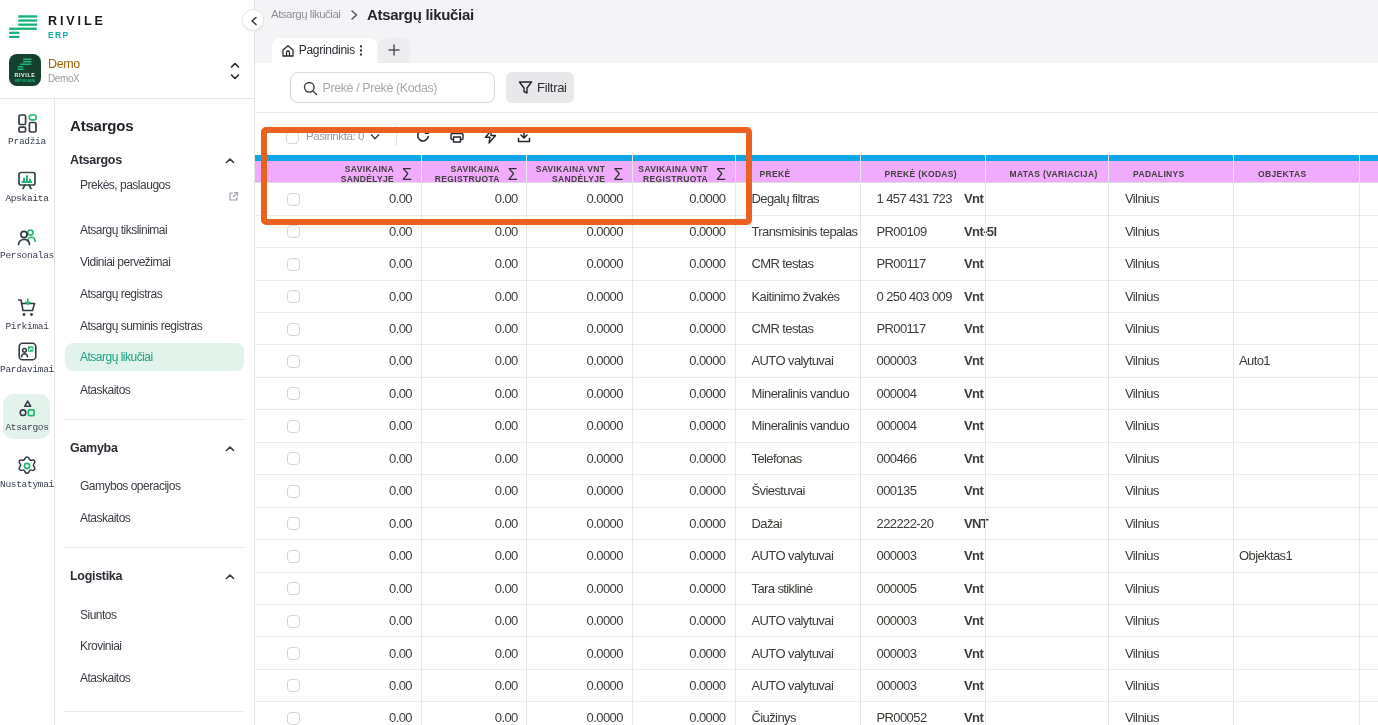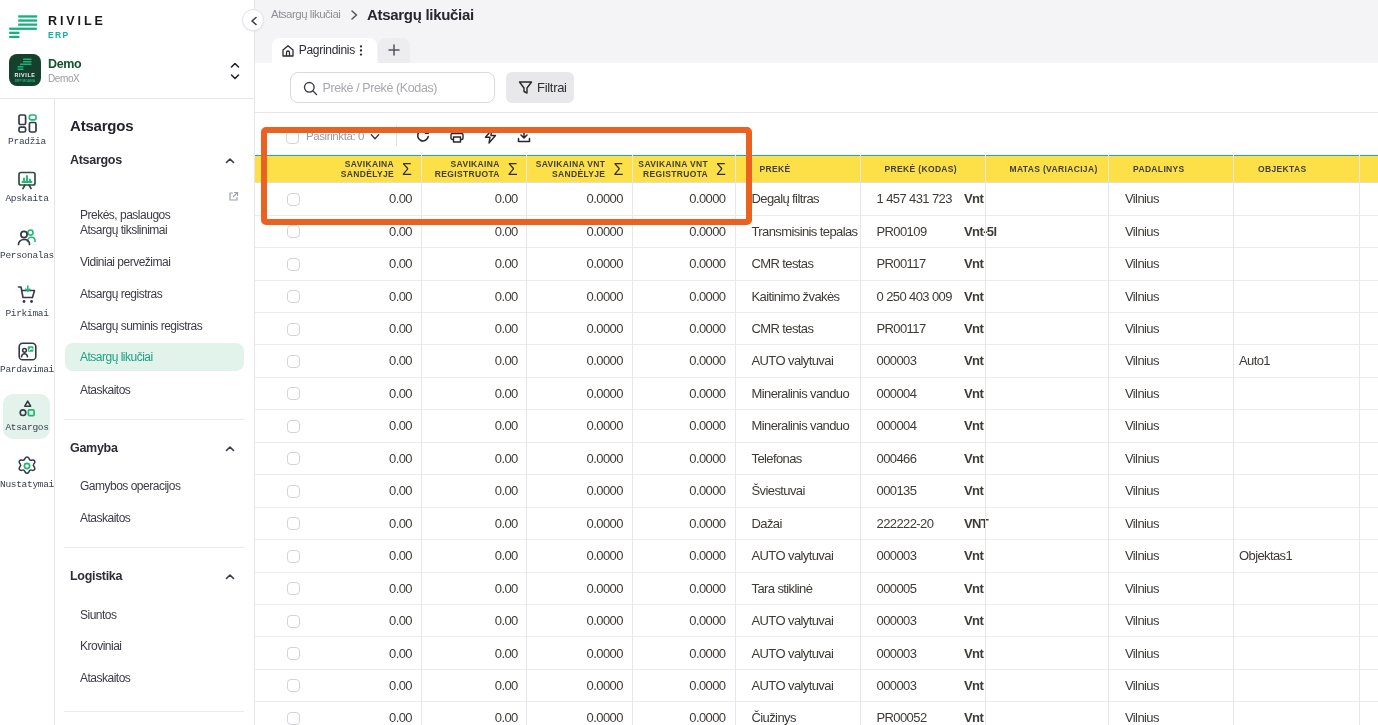--- a/index.html
+++ b/index.html
@@ -11,21 +11,21 @@
 #panelborder{position:absolute;left:254px;top:0;width:1px;height:725px;background:#e7e7ea;}
 #hdrdivider{position:absolute;left:0;top:98px;width:255px;height:1px;background:#e7e7ea;}
 .railitem{position:absolute;left:0;width:54px;text-align:center;}
 .railitem svg{display:block;margin:0 auto;}
 .raillbl{display:block;font-size:9.5px;color:#3a4050;margin-top:3px;letter-spacing:-0.3px;font-family:Liberation Mono, monospace;}
 #railhl{position:absolute;left:3px;top:394px;width:46.5px;height:45px;background:#e3f2ea;border-radius:10px;}
 
 #logotxt{position:absolute;left:48px;top:14px;font-size:12.5px;font-weight:700;letter-spacing:2.9px;color:#191919;}
 #logoerp{position:absolute;left:48px;top:30px;font-size:8.5px;font-weight:700;letter-spacing:1.4px;color:#11b0a0;}
 #demobadge{position:absolute;left:9px;top:54px;width:32px;height:32px;border-radius:8px;background:#16402e;overflow:hidden;}
-#demoname{position:absolute;left:48px;top:56.5px;font-size:12.5px;font-weight:700;letter-spacing:-0.4px;color:#14532d;}
+#demoname{position:absolute;left:48px;top:56.5px;font-size:12.5px;font-weight:400;letter-spacing:-0.4px;color:#a16207;}
 #demosub{position:absolute;left:48px;top:73px;font-size:10px;letter-spacing:-0.4px;color:#9b9ba3;}
 
 #paneltitle{position:absolute;left:70px;top:117px;font-size:15px;font-weight:700;letter-spacing:-0.2px;color:#23232b;}
 .sect{position:absolute;left:70px;font-size:12.5px;font-weight:700;letter-spacing:-0.3px;color:#2d2d36;}
 .mitem{position:absolute;left:80px;font-size:12px;letter-spacing:-0.5px;color:#3c3c46;}
 .mdiv{position:absolute;left:64px;width:180px;height:1px;background:#e9e9ec;}
 #activepill{position:absolute;left:65px;top:342.5px;width:179px;height:28px;background:#e1f3ea;border-radius:8px;}
 .active{color:#1da184;}
 .chev{position:absolute;left:225px;width:10px;height:10px;}
 
@@ -38,21 +38,21 @@
 #searchbox{position:absolute;left:289.5px;top:71.8px;width:205px;height:31.5px;background:#fff;border:1px solid #d9d9dd;border-radius:8px;}
 #searchph{position:absolute;left:32px;top:8.5px;font-size:12.5px;letter-spacing:-0.4px;color:#a8a8ae;}
 #filtbtn{position:absolute;left:506px;top:71.8px;width:68px;height:31.5px;background:#e8e8ea;border-radius:6px;text-decoration:underline;}
 #filttxt{position:absolute;left:31px;top:8.5px;font-size:13px;letter-spacing:-0.3px;color:#2e2e34;}
 #topline{position:absolute;left:255px;top:111.5px;width:1123px;height:1px;background:#e8e8ea;}
 
 #pasir{position:absolute;left:306px;top:129.8px;font-size:11.5px;letter-spacing:-0.4px;color:#9b9ba1;}
 .cbx{position:absolute;width:13px;height:13px;border:1.5px solid #d4d4d8;border-radius:4px;background:#fff;}
 #tooldiv{position:absolute;left:396px;top:125px;width:1px;height:21px;background:#e2e2e5;}
 
-#thead{position:absolute;left:255px;top:154.5px;width:1123px;height:28.7px;background:#fde047;border-top:1px solid #0ea5e9;border-bottom:1px solid #dedee1;}
+#thead{position:absolute;left:255px;top:154.5px;width:1123px;height:28.7px;background:#f0abfc;border-top:6px solid #0ea5e9;border-bottom:1px solid #dedee1;}
 .vline{position:absolute;top:154.5px;width:1px;height:570.5px;background:#e7e7e9;}
 .hcell{position:absolute;top:0;height:28.7px;display:flex;align-items:center;font-size:8.5px;font-weight:700;letter-spacing:0.35px;color:#42403e;line-height:9.8px;}
 .hnum{justify-content:flex-end;text-align:right;}
 .sig{font-size:16px;font-weight:400;color:#2e2e2e;margin-left:8px;letter-spacing:0;}
 .hl{text-align:left;padding-left:8px;}
 
 .row{position:absolute;left:255px;width:1123px;height:32.45px;border-bottom:1px solid #ececee;background:#fff;}
 .cell{position:absolute;top:0;height:31.45px;line-height:31.45px;font-size:13px;letter-spacing:-0.6px;color:#3e3b37;white-space:nowrap;overflow:hidden;}
 .n{text-align:right;}
 .c1{left:0;width:165.5px;padding-right:8.5px;}
@@ -129,21 +129,21 @@
   </div>
 <div class="railitem" style="top:228px">
     <svg width="20" height="19" viewBox="0 0 20 19" fill="none">
       <circle cx="13.5" cy="4.6" r="2.6" stroke="#21b673" stroke-width="1.6"></circle>
       <path d="M10.5 13.5 c0-2.6 2-4.2 4-4.2 s3.6 1.6 3.6 4.2" stroke="#21b673" stroke-width="1.6" stroke-linecap="round"></path>
       <circle cx="7" cy="6.5" r="3.1" stroke="#333a46" stroke-width="1.7"></circle>
       <path d="M1.5 16.5 c0-3.2 2.4-5 5.5-5 s5.5 1.8 5.5 5" stroke="#333a46" stroke-width="1.7" stroke-linecap="round"></path>
     </svg>
     <span class="raillbl">Personalas</span>
   </div>
-<div class="railitem" style="top:285px">
+<div class="railitem" style="top:298px">
     <svg width="20" height="20" viewBox="0 0 20 20" fill="none">
       <path d="M1.5 2 H4 L6 12.5 H15.5 L17.5 5.5 H5" stroke="#333a46" stroke-width="1.6" stroke-linecap="round" stroke-linejoin="round"></path>
       <circle cx="7" cy="16.5" r="1.4" fill="#333a46"></circle>
       <circle cx="14.5" cy="16.5" r="1.4" fill="#333a46"></circle>
       <path d="M10.8 1 V6 M8.8 4.2 L10.8 6.3 L12.8 4.2" stroke="#21b673" stroke-width="1.6" stroke-linecap="round" stroke-linejoin="round"></path>
     </svg>
     <span class="raillbl">Pirkimai</span>
   </div>
 <div class="railitem" style="top:342px">
     <svg width="19" height="19" viewBox="0 0 19 19" fill="none">
@@ -169,21 +169,21 @@
       <circle cx="10" cy="10" r="2.6" stroke="#21b673" stroke-width="1.7"></circle>
     </svg>
     <span class="raillbl">Nustatymai</span>
   </div>
 
 <div id="paneltitle">Atsargos</div>
 <div class="sect" style="top:153px">Atsargos</div>
 <svg class="chev" style="top:156px" viewBox="0 0 10 10" fill="none" stroke="#3b3b44" stroke-width="1.6" stroke-linecap="round" stroke-linejoin="round">
     <path d="M1.5 6.5 L5 3 L8.5 6.5"></path>
   </svg>
-<div class="mitem" style="top:208px">Prekės, paslaugos</div>
+<div class="mitem" style="top:178px">Prekės, paslaugos</div>
 <svg class="abs" style="left:228px;top:191px" width="11" height="11" viewBox="0 0 11 11" fill="none" stroke="#9ba0ab" stroke-width="1.2" stroke-linecap="round" stroke-linejoin="round">
     <path d="M4.5 2 H2 V9 H9 V6.5"></path>
     <path d="M6.5 1.5 H9.5 V4.5"></path>
     <path d="M9.3 1.7 L5.5 5.5"></path>
   </svg>
 <div class="mitem" style="top:222.5px">Atsargų tikslinimai</div>
 <div class="mitem" style="top:254.5px">Vidiniai pervežimai</div>
 <div class="mitem" style="top:286.5px">Atsargų registras</div>
 <div class="mitem" style="top:318.5px">Atsargų suminis registras</div>
 <div id="activepill"></div>

